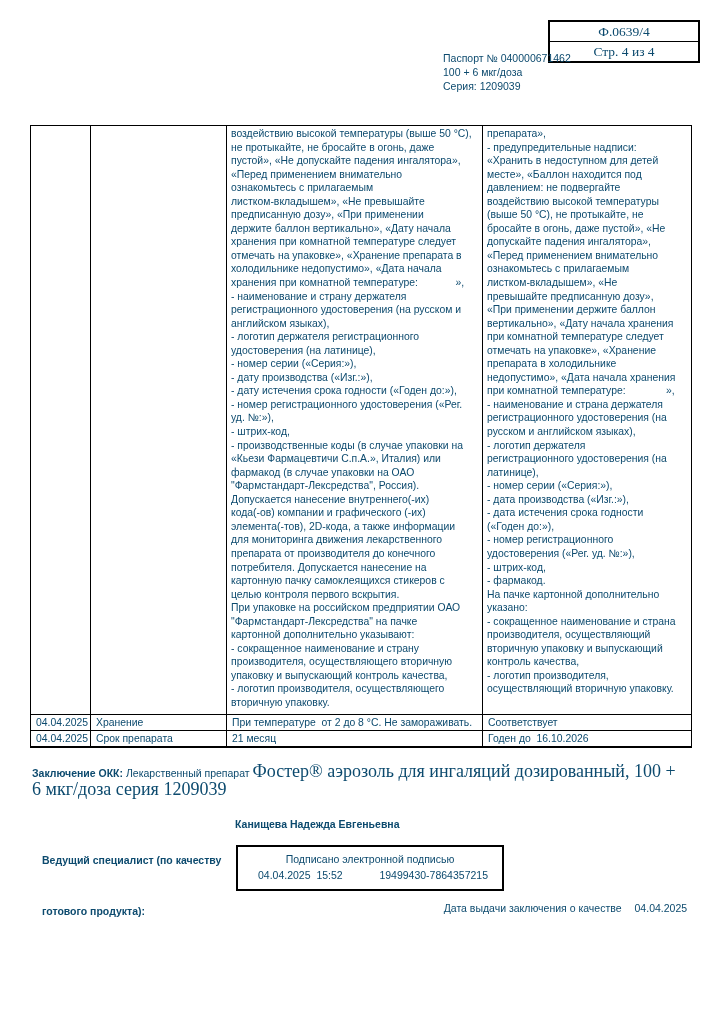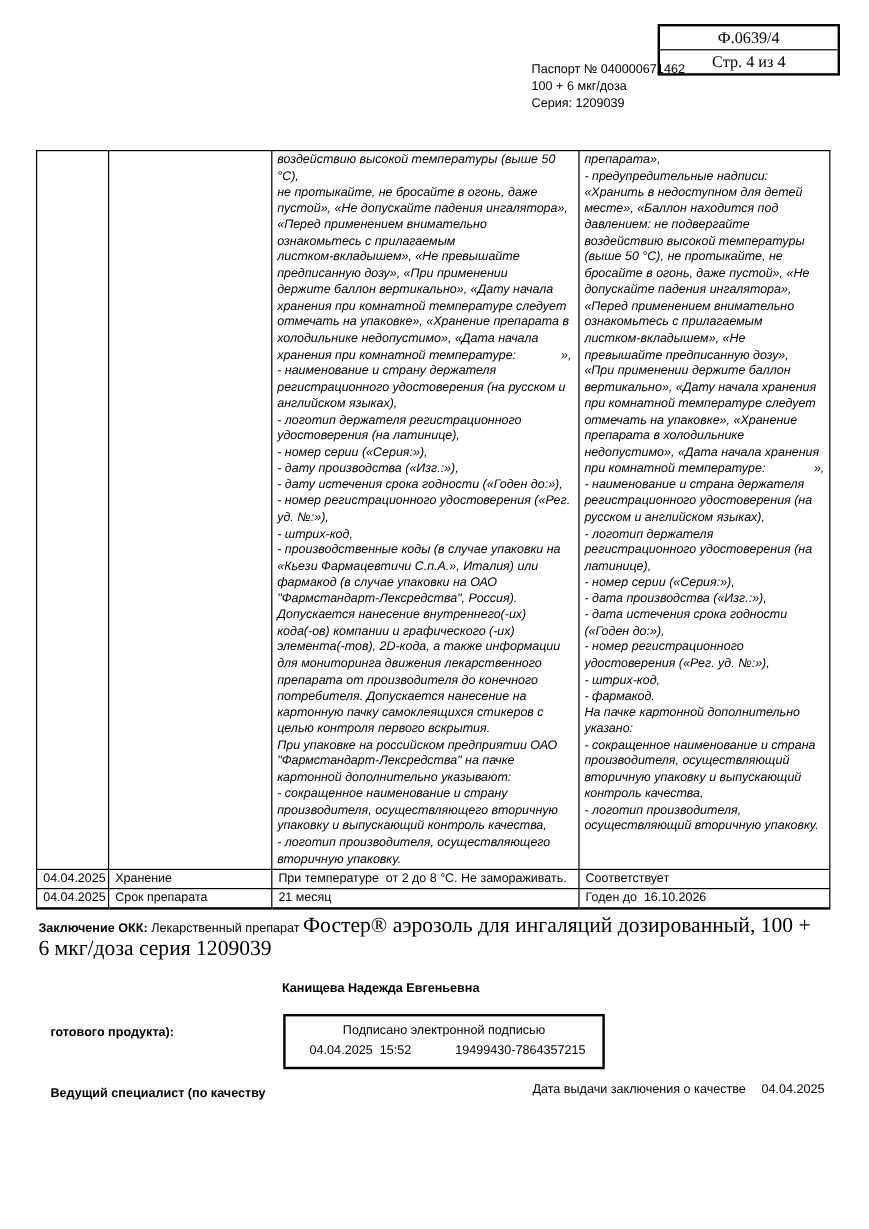--- a/index.html
+++ b/index.html
@@ -1,36 +1,36 @@
 <!DOCTYPE html>
 <html><head>
 <meta charset="utf-8">
 <style>
   html,body { margin:0; padding:0; background:#ffffff; }
   .page {
     position:relative; width:724px; height:920px; background:#ffffff;
-    font-family:"Liberation Sans", sans-serif; color:#000000; overflow:hidden;
+    font-family:"Liberation Sans", sans-serif; color:#0c4a6e; overflow:hidden;
   }
   
   .form-box { position:absolute; left:548px; top:20px; width:148px; border:2px solid #000; background:#fff; }
   .form-cell {
     height:19px; display:flex; align-items:center; justify-content:center;
     font-family:"Liberation Serif", serif; font-size:13.5px;
   }
   .form-cell:first-child { border-bottom:1.5px solid #000; }
   
   .header-block { position:absolute; left:443px; top:51px; font-size:10.5px; line-height:14px; }
   .header-block div { white-space:pre; }
   
   .doc-table { position:absolute; left:30px; top:125px; width:661px; border-collapse:collapse; table-layout:fixed; }
   .doc-table td {
     border:1px solid #000; vertical-align:top;
     font-size:10.4px; padding:1px 4px; overflow:hidden;
   }
-  .doc-table td.bigcell { line-height:13.55px; white-space:pre-wrap;font-style:italic; }
+  .doc-table td.bigcell { line-height:13.55px; white-space:pre-wrap; }
   .doc-table tr.small-row td { height:13px; line-height:13px; white-space:pre; vertical-align:middle; padding:1px 5px; }
   .doc-table tr.last-row td { border-bottom-width:2px; }
   
   .conclusion { position:absolute; left:32px; top:763px; width:648px; font-size:10.5px; }
   .conclusion .l1 { line-height:16px; }
   .conclusion .label { font-weight:bold; }
   .conclusion .serif { font-family:"Liberation Serif", serif; font-size:18px; }
   .conclusion .l2 { margin-top:4px; line-height:14px; }
   
   .sig-role { position:absolute; left:42px; top:818px; font-weight:bold; font-size:10.5px; line-height:17px; white-space:pre; }
@@ -172,22 +172,22 @@
 
   <div class="conclusion">
     <div class="l1">
       <span class="label">Заключение ОКК:</span>
       <span>Лекарственный препарат</span>
       <span class="serif">Фостер® аэрозоль для ингаляций дозированный, 100 + 6 мкг/доза серия 1209039</span>
     </div>
   </div>
 
   <div class="sig-role">
+    <div>Ведущий специалист (по качеству</div>
     <div>готового продукта):</div>
-    <div>Ведущий специалист (по качеству</div>
   </div>
   <div class="sig-name">Канищева Надежда Евгеньевна</div>
 
   <div class="esign-box">
     <div class="esign-title">Подписано электронной подписью</div>
     <div class="esign-row">
       <span>04.04.2025  15:52</span>
       <span>19499430-7864357215</span>
     </div>
   </div>

